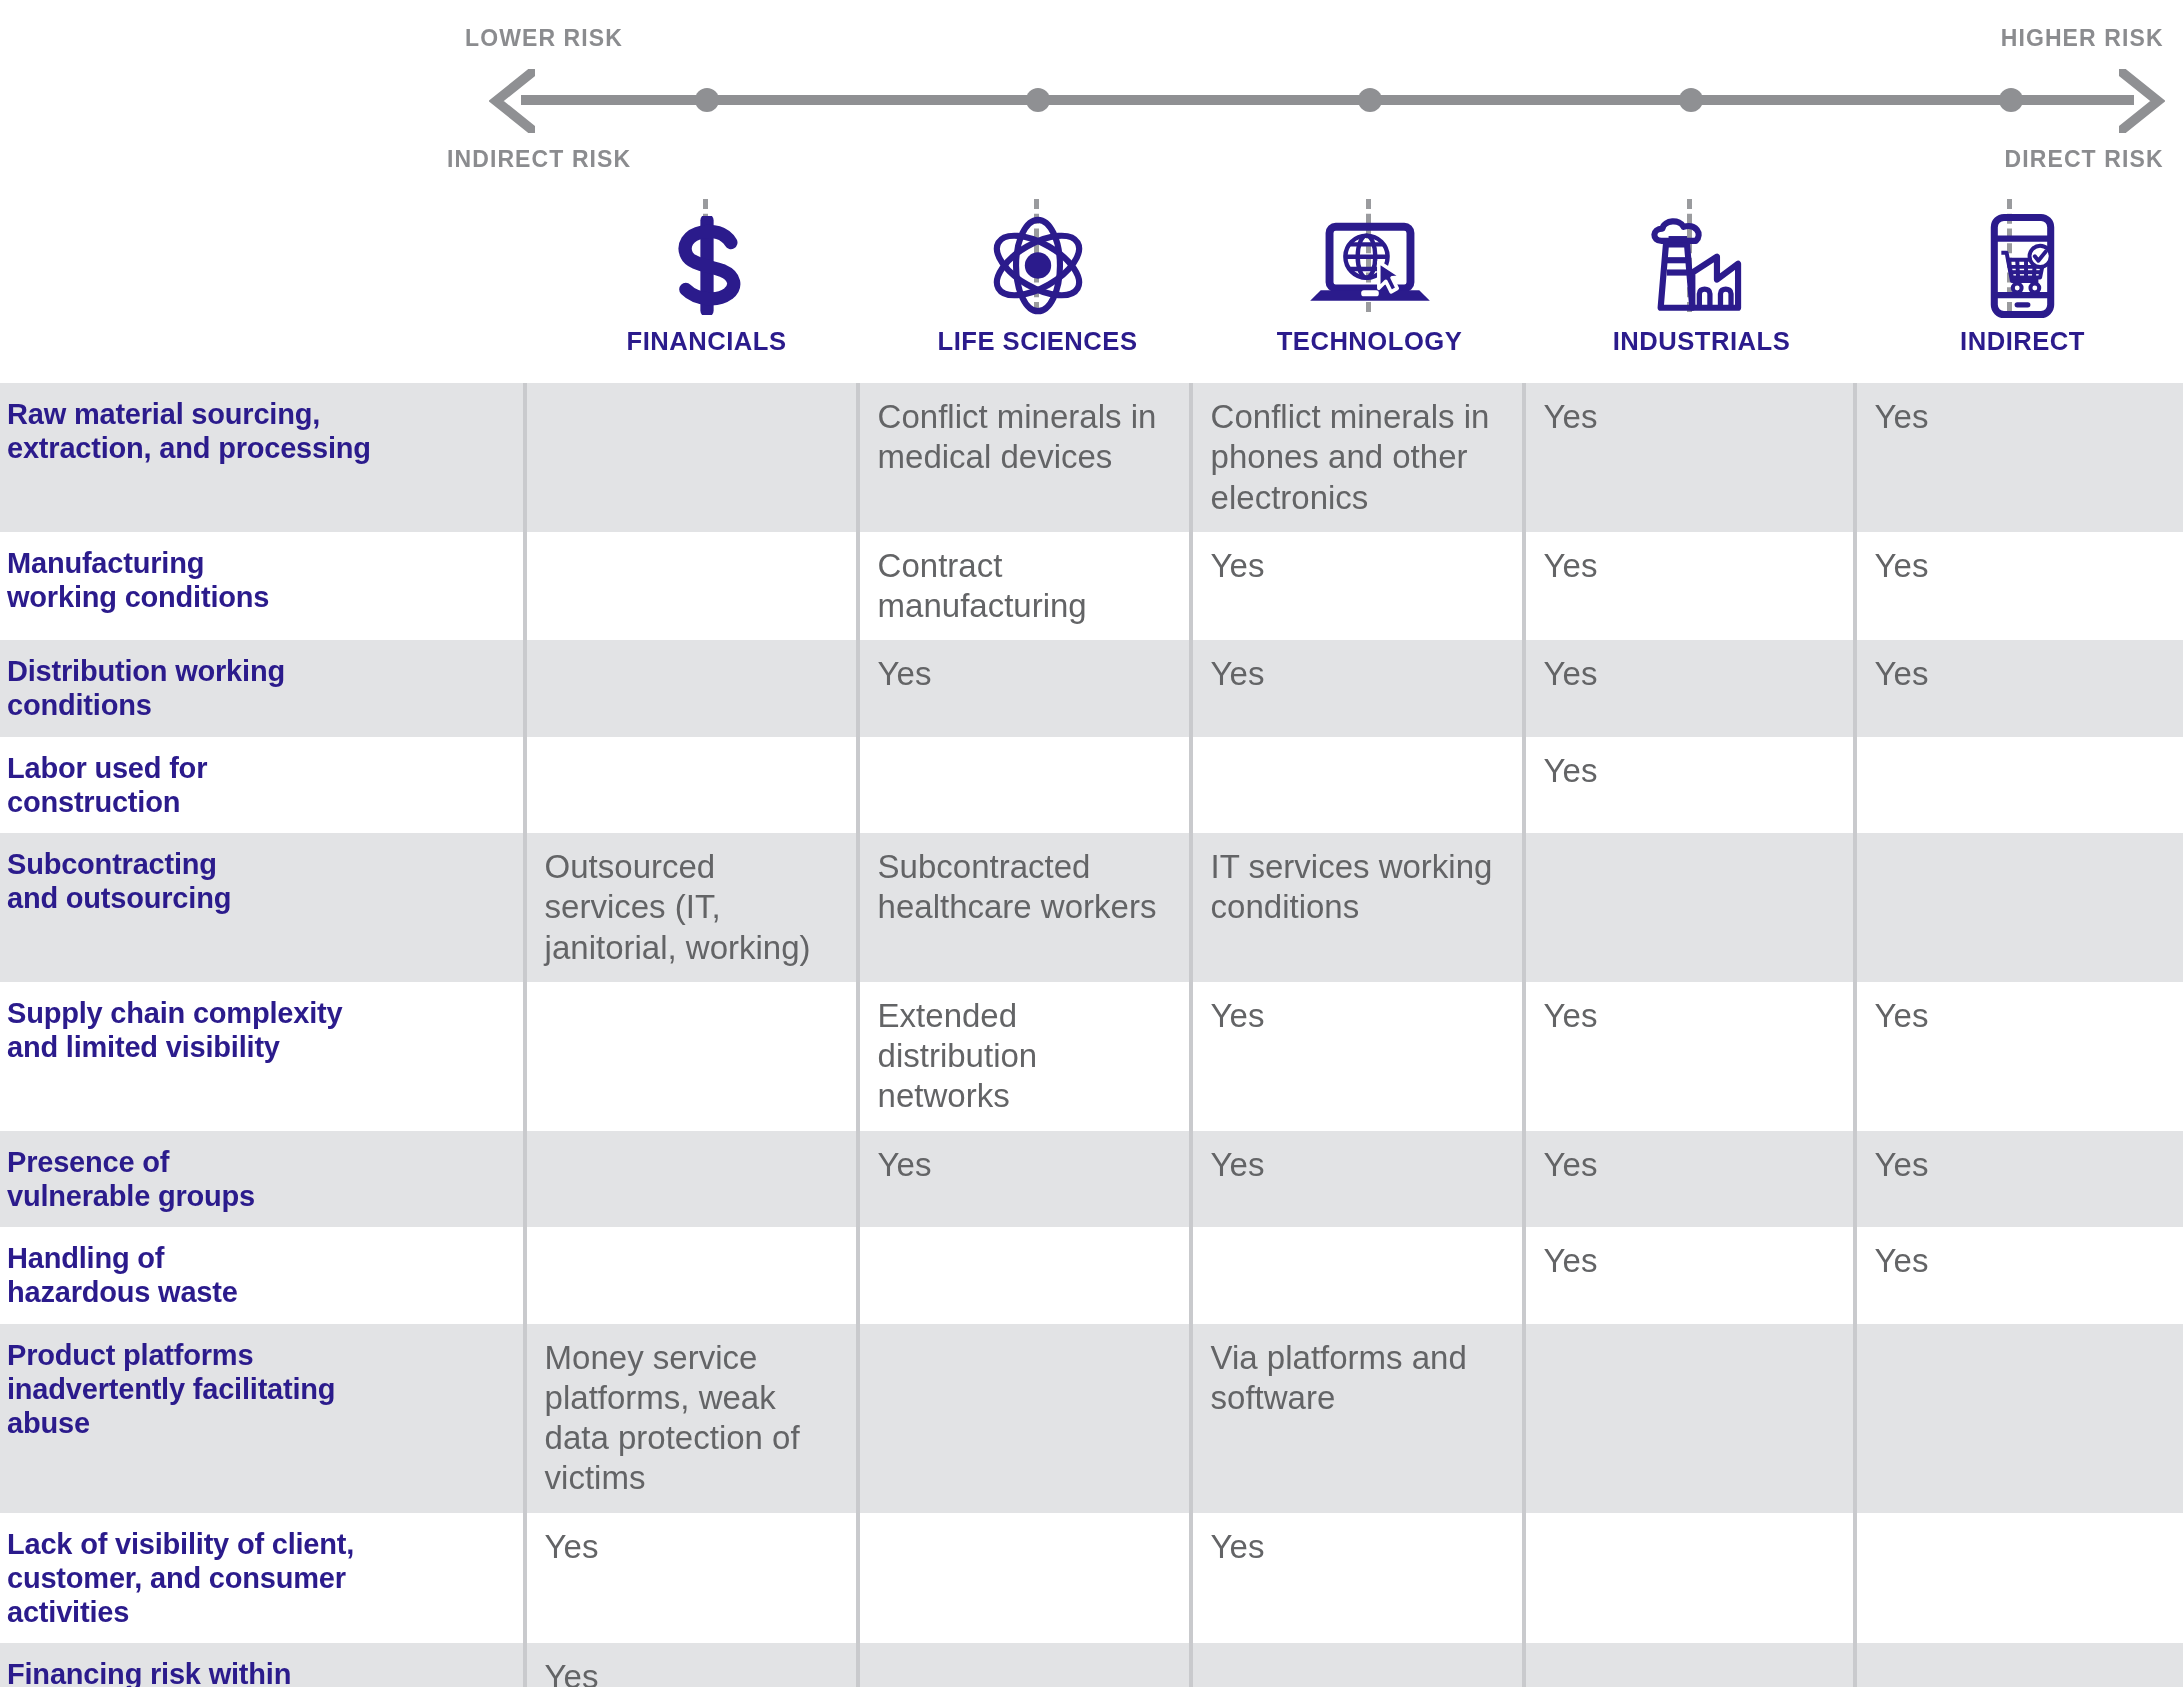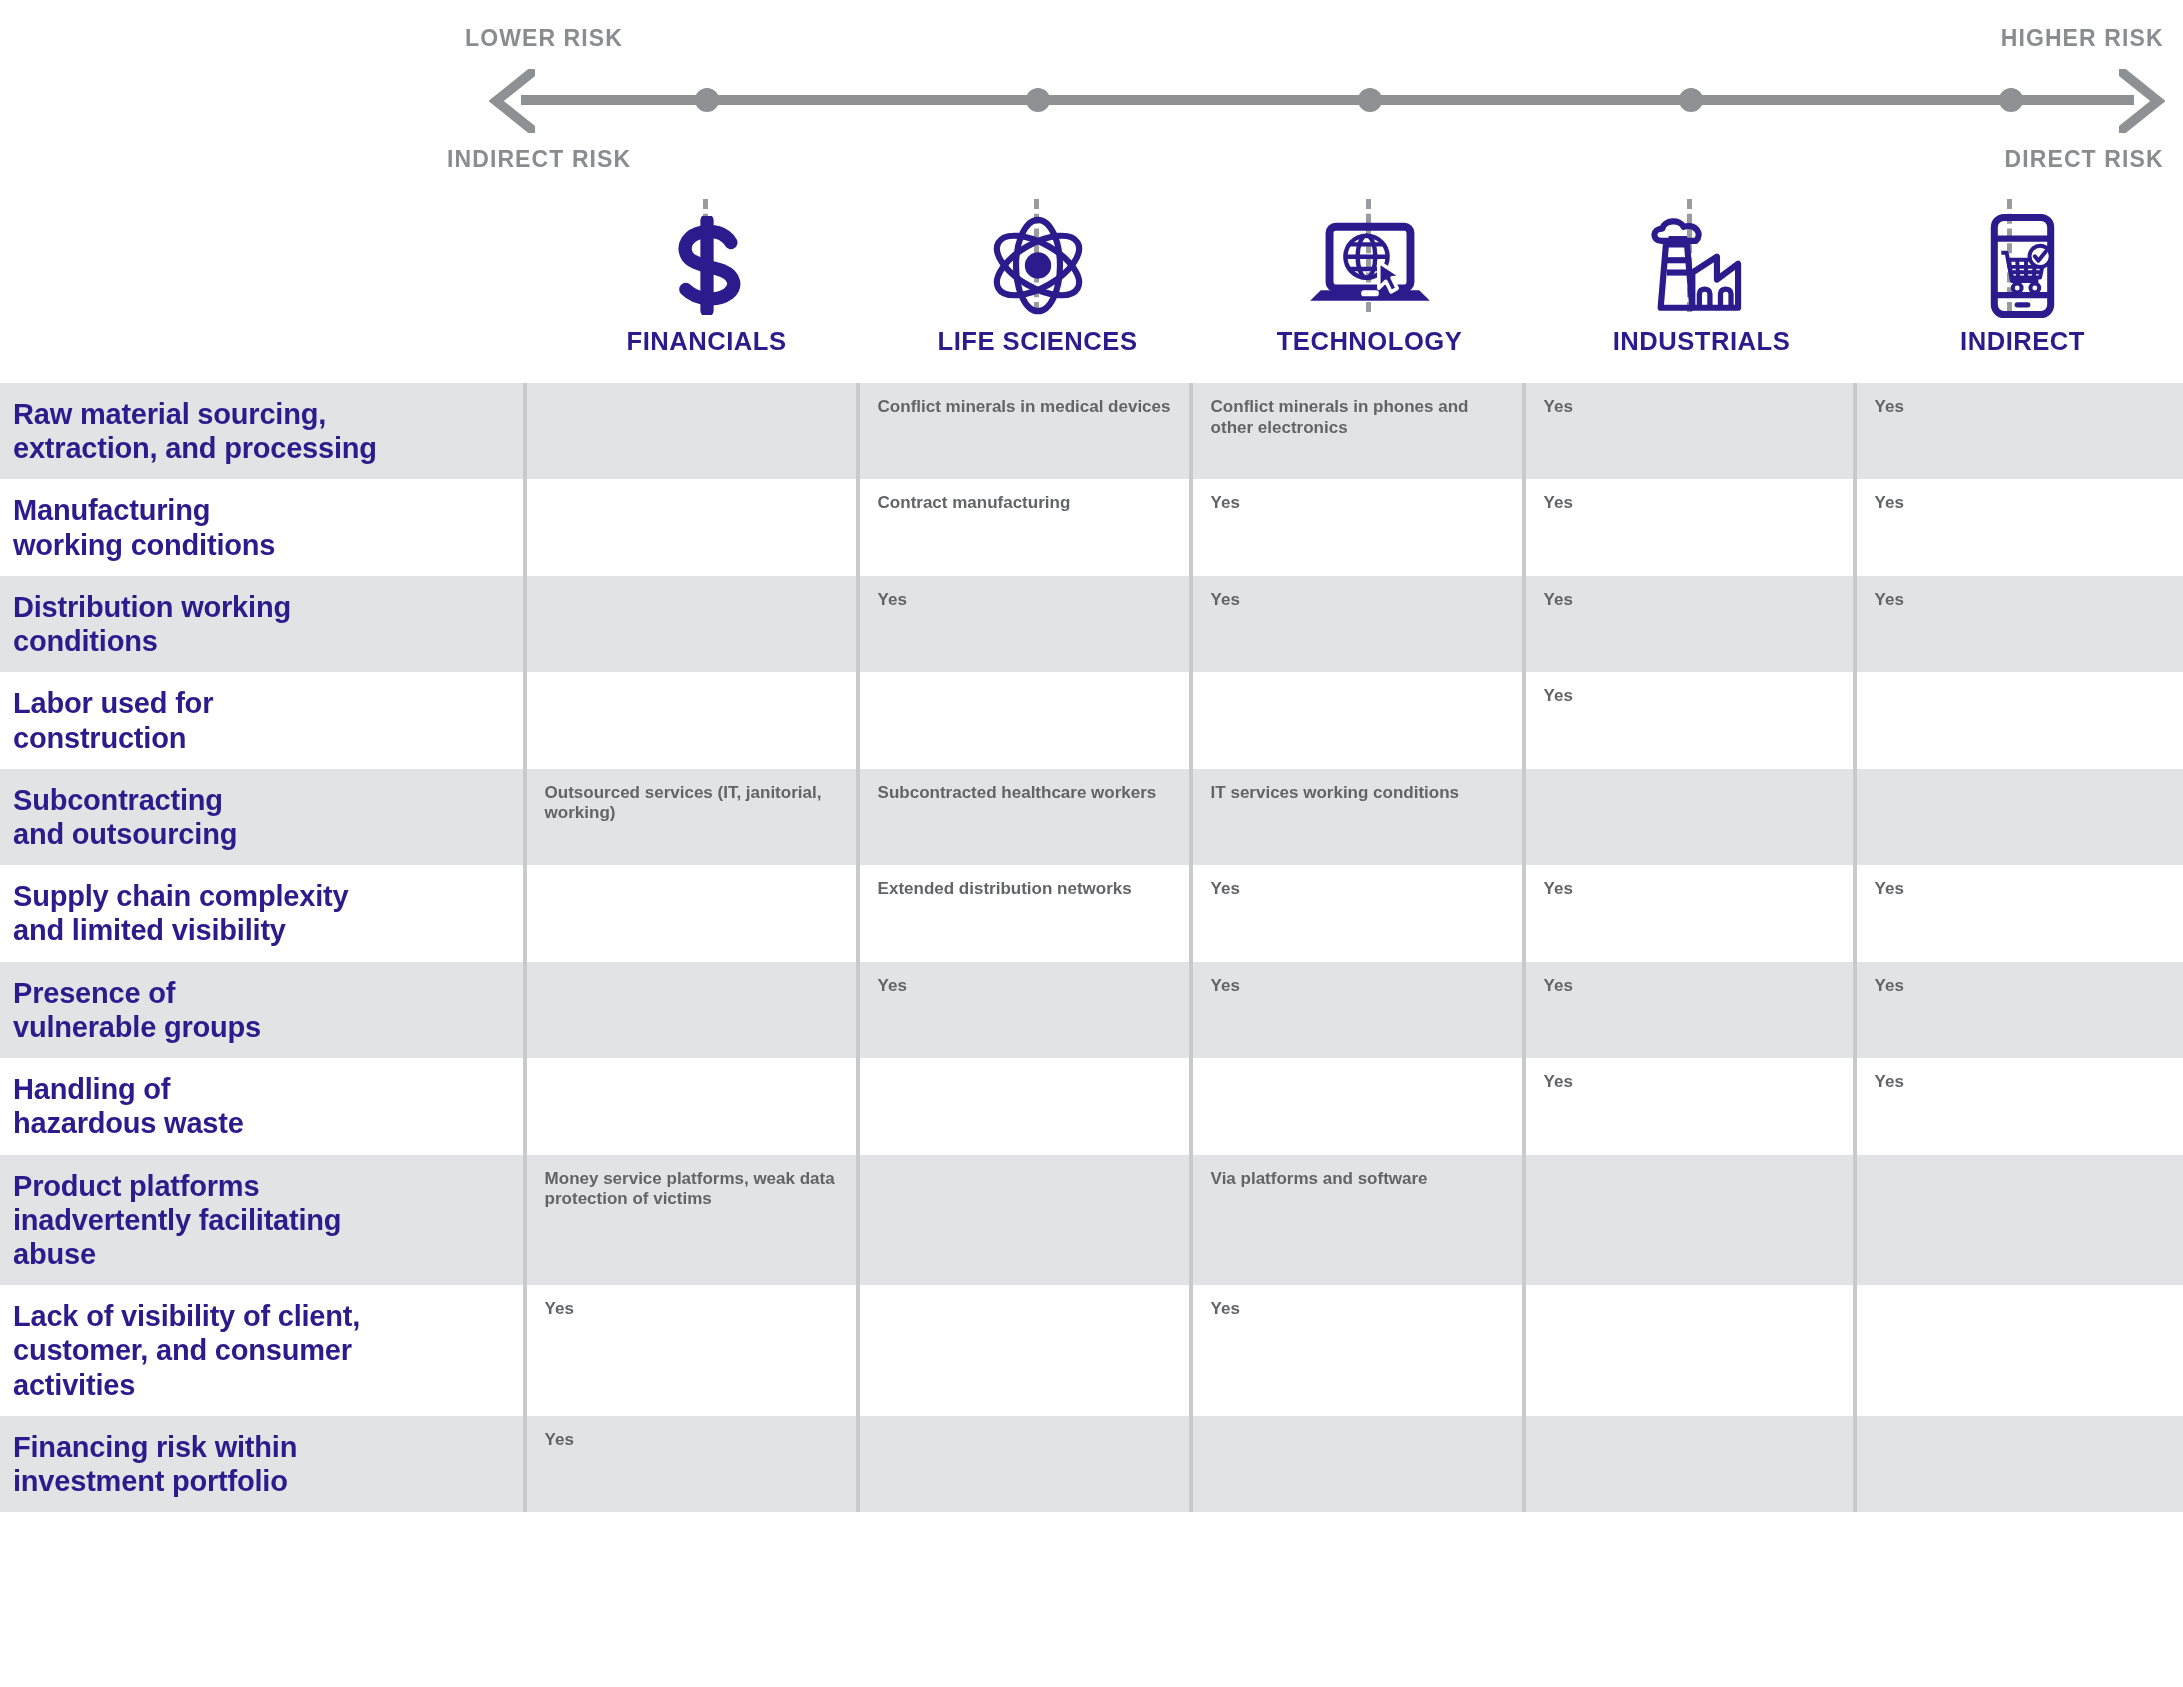--- a/index.html
+++ b/index.html
@@ -122,38 +122,37 @@
   .row.shaded { background: #e2e3e5; }
   .row.plain  { background: #ffffff; }
 
   .cell {
     padding: 14px 16px 14px 17.6px;
     border-left: 4.4px solid #c9cacd;
     min-height: 88px;
   }
   .cell.rowlabel {
     border-left: none;
-    padding-left: 13px;
+    padding-left: 7px;
     padding-right: 12.4px;
   }
 
   .rowlabel-text {
     font-family: "Liberation Sans", sans-serif;
     font-weight: 700;
     font-size: 29px;
     line-height: 1.18;
     color: #2b1b8c;
     letter-spacing: -0.2px;
   }
   .cell-text {
     font-family: "Liberation Sans", sans-serif;
-    font-size: 17px;
+    font-size: 33px;
     line-height: 1.22;
     color: #636466;
-    font-weight: bold;
   }
 
   
   .c0 { width: 523px; flex: 0 0 523px; }
   .c1 { width: 333px; flex: 0 0 333px; }
   .c2 { width: 333px; flex: 0 0 333px; }
   .c3 { width: 333px; flex: 0 0 333px; }
   .c4 { width: 331px; flex: 0 0 331px; }
   .c5 { width: 330px; flex: 0 0 330px; }
 </style>

